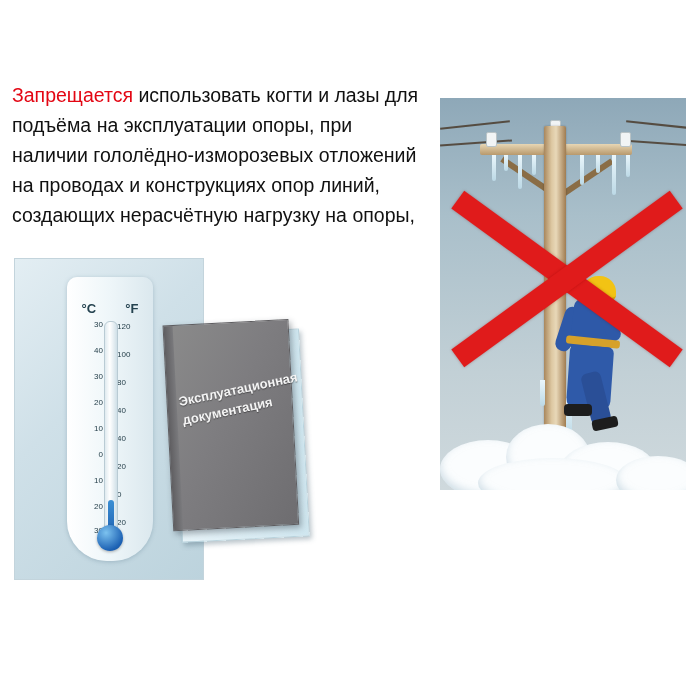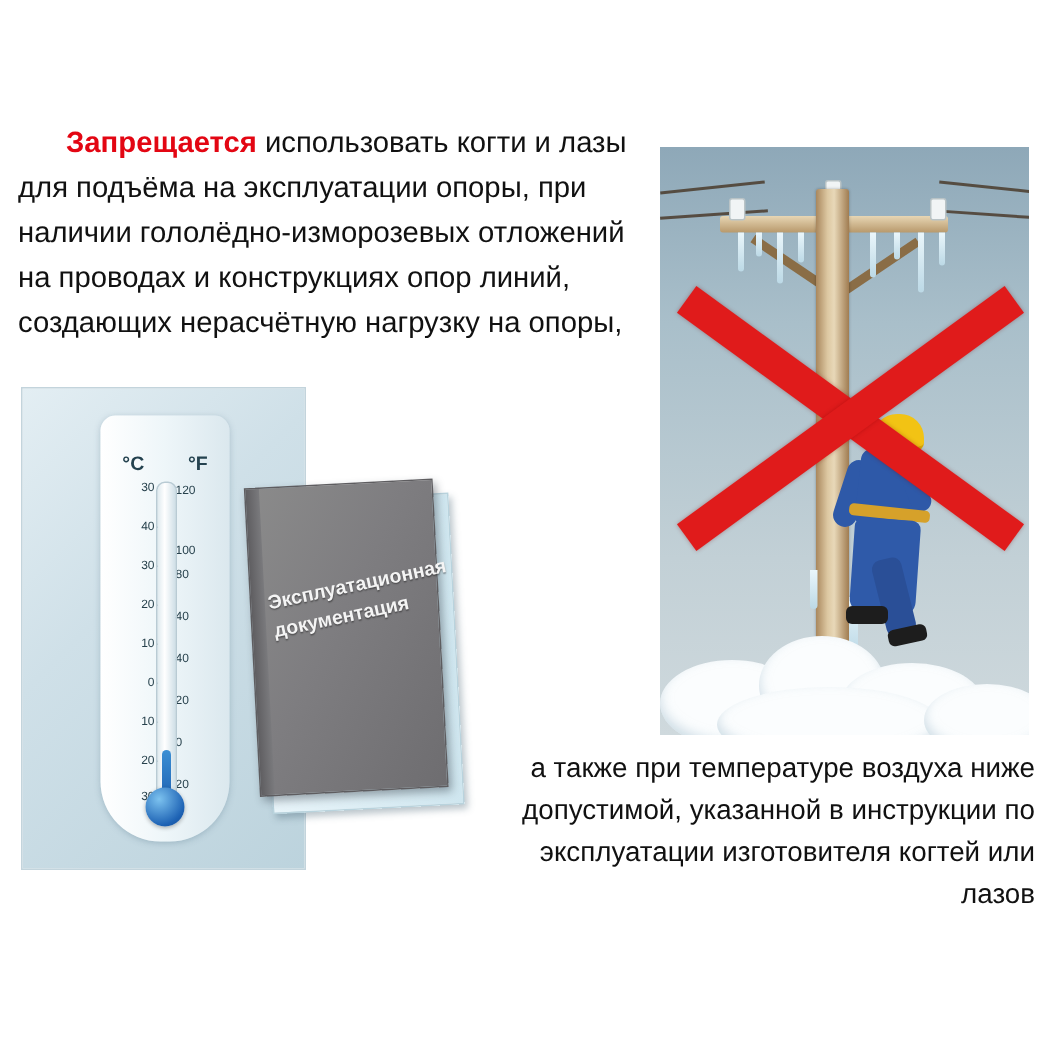--- a/index.html
+++ b/index.html
@@ -26,22 +26,21 @@
     position: absolute;
     left: 12px;
     top: 80px;
     width: 420px;
     font-size: 19.5px;
     line-height: 30px;
     color: #111111;
   }
   .top-text .kw {
     color: #e30613;
-    font-weight: bold;
-    margin-left: 32px;
+    font-weight: normal;
   }
 
   
   .photo {
     position: absolute;
     left: 440px;
     top: 98px;
     width: 246px;
     height: 392px;
     background: linear-gradient(180deg, #9fb6c4 0%, #b9c9d2 45%, #c8d4da 100%);
@@ -401,21 +400,21 @@
         <div class="bar" style="top:82px;"></div>
         <div class="bar" style="top:108px;"></div>
         <div class="bar" style="top:134px;"></div>
         <div class="bar" style="top:160px;"></div>
         <div class="bar" style="top:186px;"></div>
         <div class="bar" style="top:210px;"></div>
       </div>
 
       <div class="ticks right">
         <div style="top:2px;">120</div>
-        <div style="top:42px;">100</div>
+        <div style="top:30px;">100</div>
         <div style="top:58px;">80</div>
         <div style="top:86px;">40</div>
         <div style="top:114px;">40</div>
         <div style="top:142px;">20</div>
         <div style="top:170px;">0</div>
         <div style="top:198px;">20</div>
         <div class="bar" style="top:6px;"></div>
         <div class="bar" style="top:34px;"></div>
         <div class="bar" style="top:62px;"></div>
         <div class="bar" style="top:90px;"></div>
@@ -436,15 +435,14 @@
     <div class="pages"></div>
     <div class="cover">
       <div class="spine"></div>
       <div class="title">
         <div>Эксплуатационная</div>
         <div>документация</div>
       </div>
     </div>
   </div>
 
-  <div class="bottom-text">а также при температуре воздуха ниже допустимой, указанной в инструкции по эксплуатации изготовителя когтей или лазов</div>
 
 </div>
 
 </body></html>

